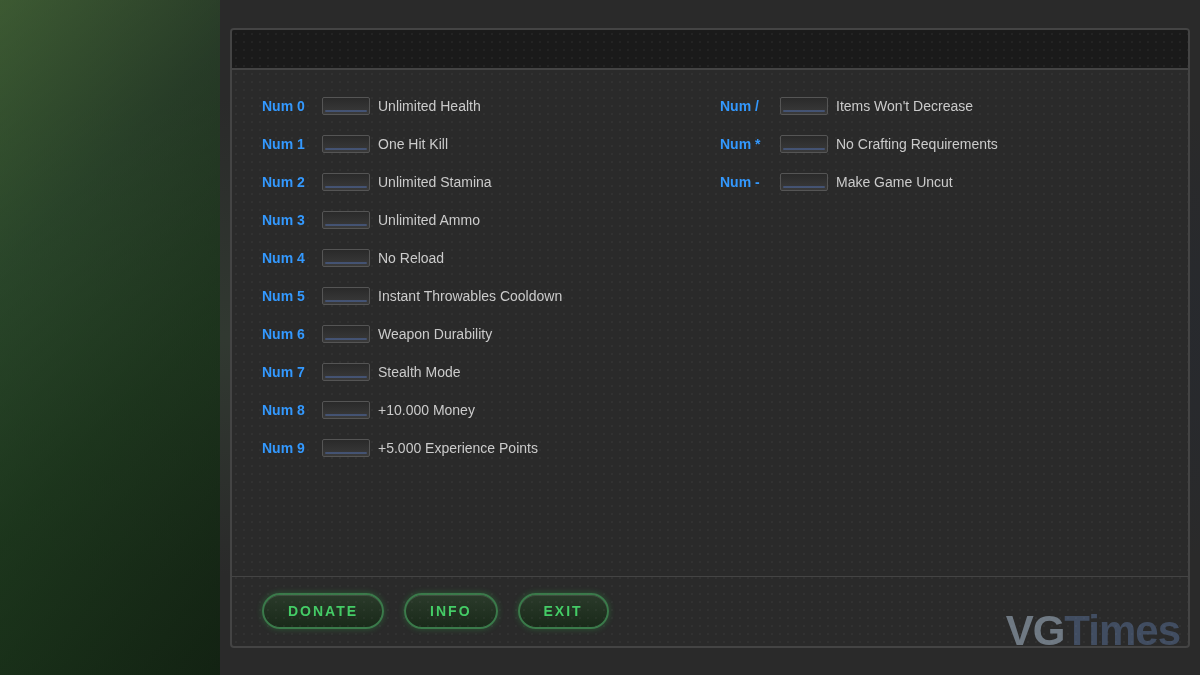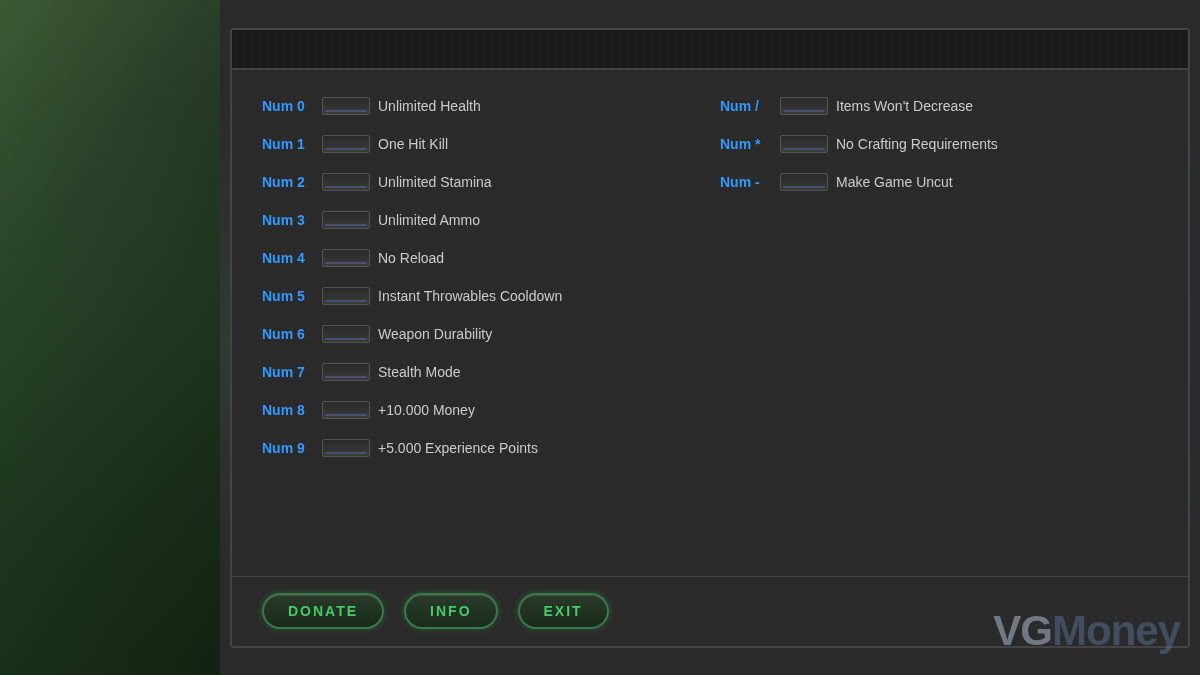--- a/index.html
+++ b/index.html
@@ -290,15 +290,15 @@
 
     <div class="bottom-bar" id="bottom-bar">
 
     <button class="action-btn">DONATE</button>
         <button class="action-btn">INFO</button>
         <button class="action-btn">EXIT</button>
       </div>
   </div>
 
   <div class="watermark">
-    <span class="vg">VG</span><span class="times">Money</span>
+    <span class="vg">VG</span><span class="times">Times</span>
   </div>
 </div>
 
 </body></html>

